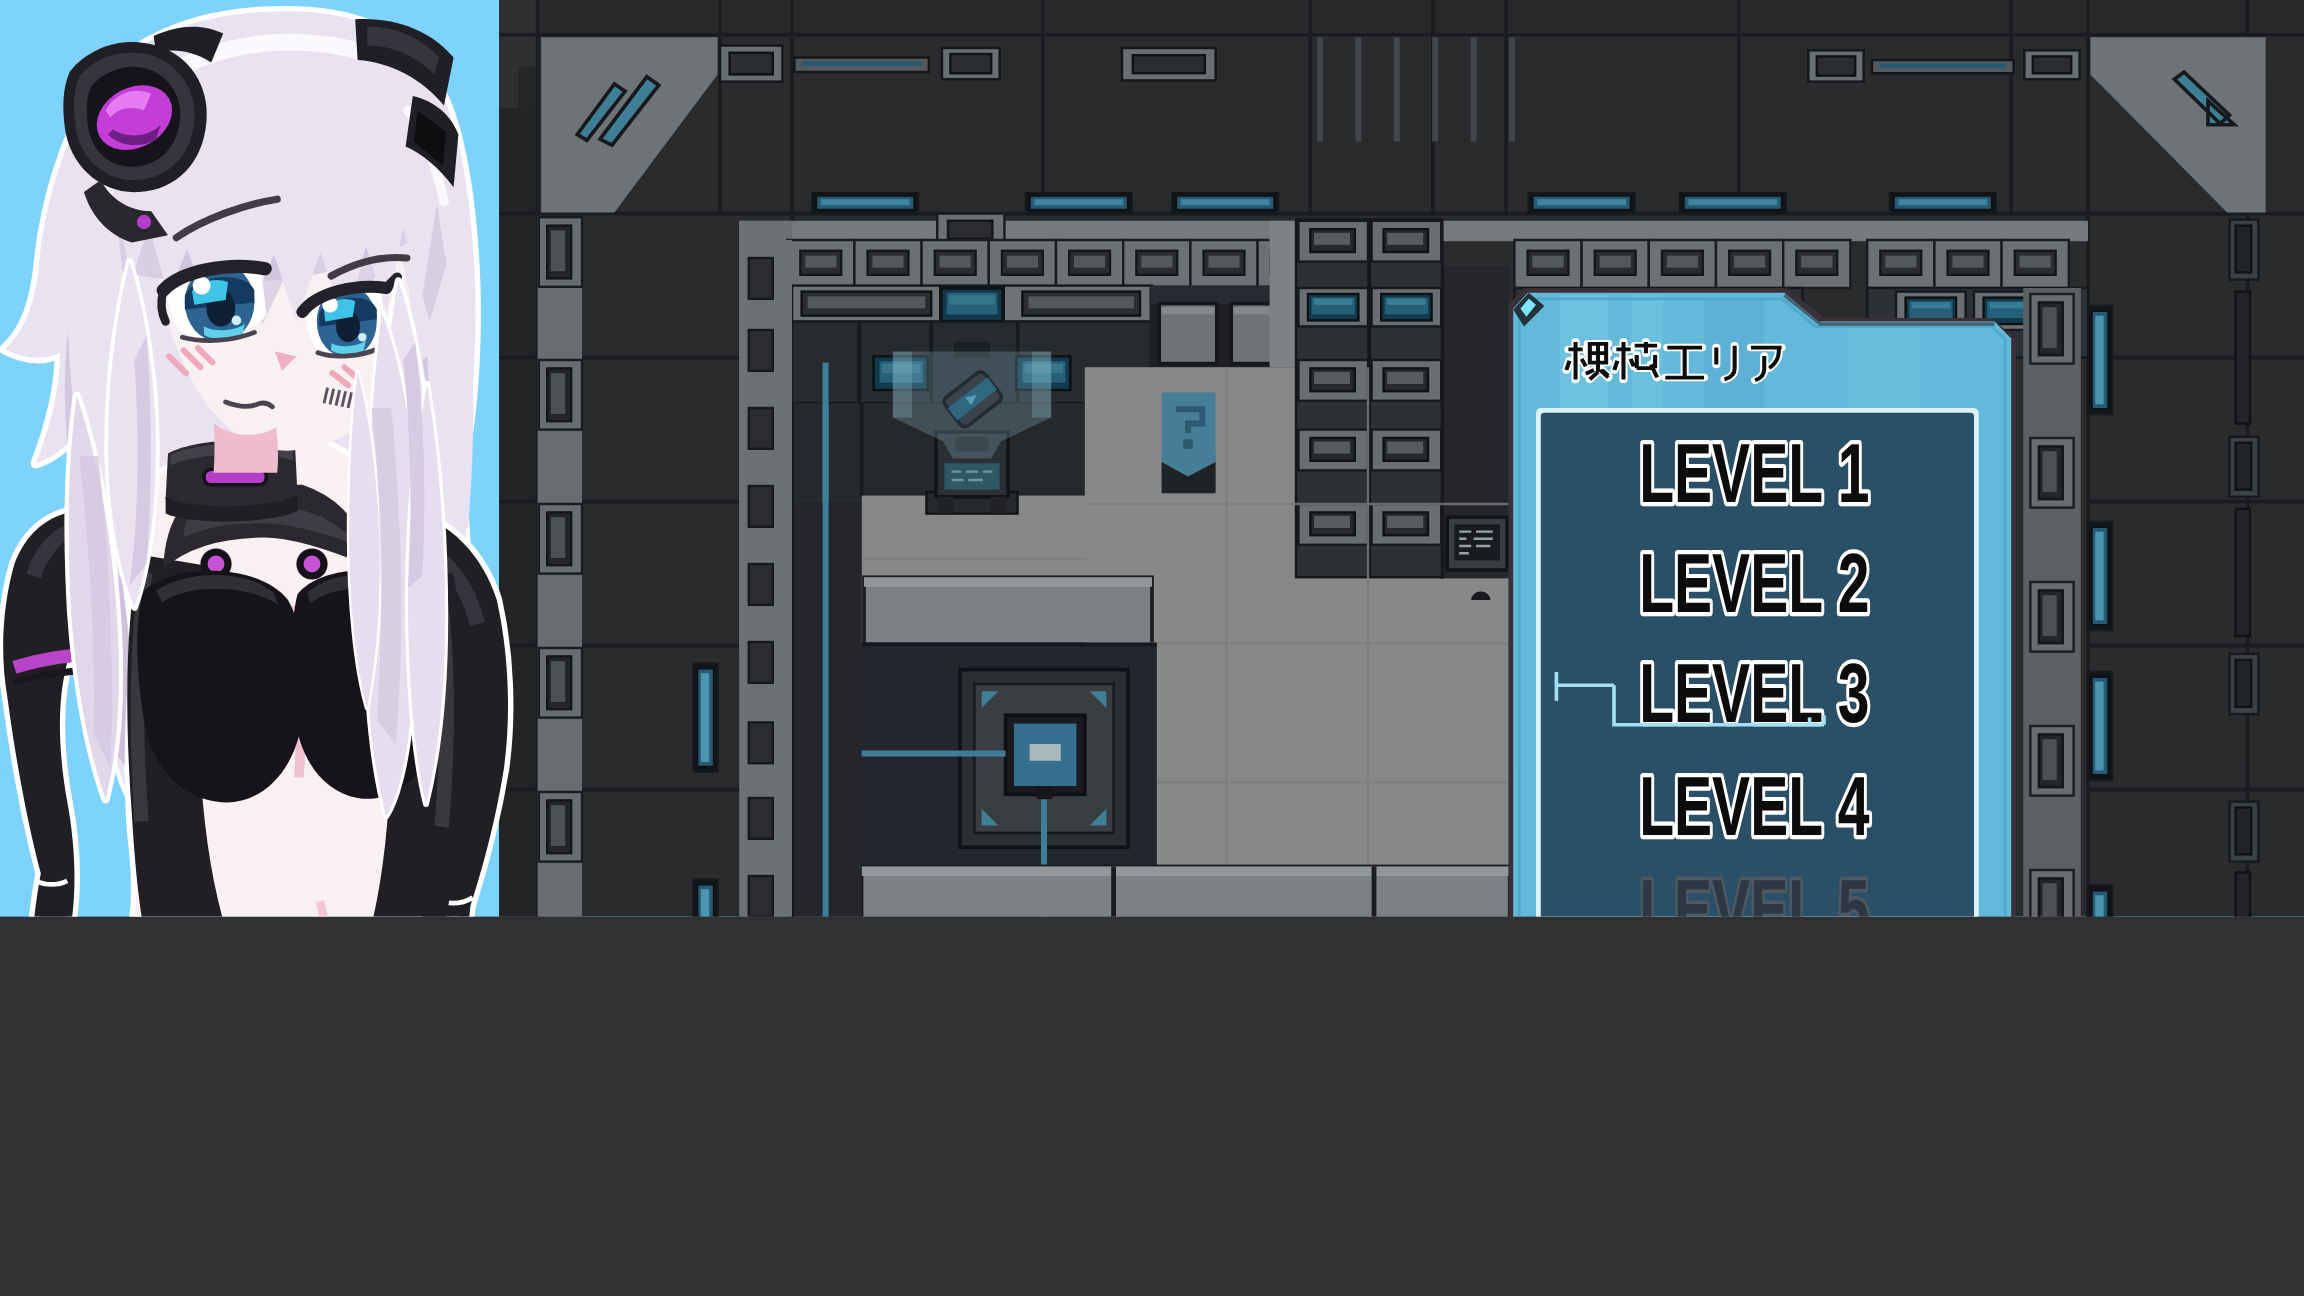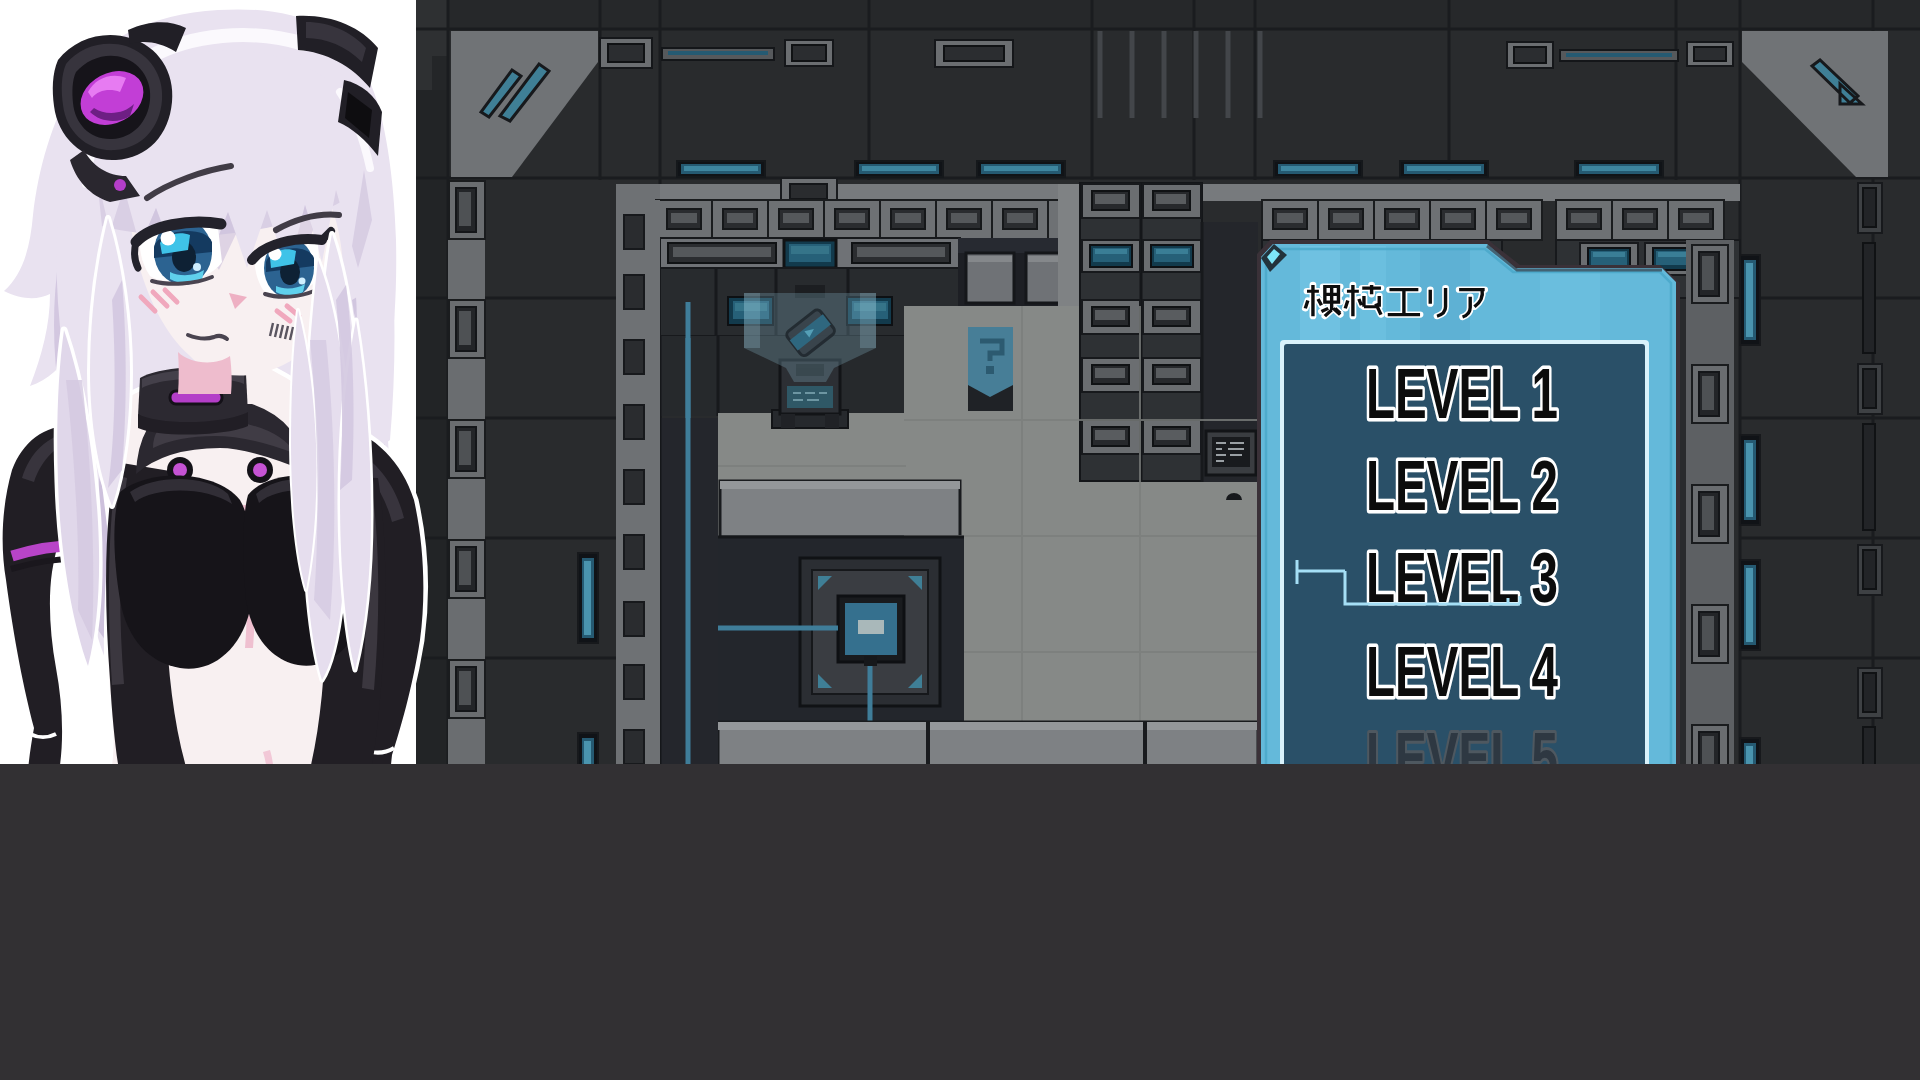--- a/index.html
+++ b/index.html
@@ -1,16 +1,16 @@
 <!DOCTYPE html>
 <html><head>
 <meta charset="utf-8">
 <style>
   html,body{margin:0;padding:0;background:#323033;}
-  #stage{position:relative;width:1920px;height:764px;overflow:hidden;background:#ffffff;
+  #stage{position:relative;width:1920px;height:764px;overflow:hidden;background:#7dd3fc;
          font-family:"Liberation Sans", sans-serif;}
   svg{position:absolute;left:0;top:0;}
 </style>
 </head>
 <body>
 <div id="stage">
 <svg id="scene" width="1920" height="1080" viewBox="0 0 1920 1080">
   <defs>
 
     <g id="htile">

